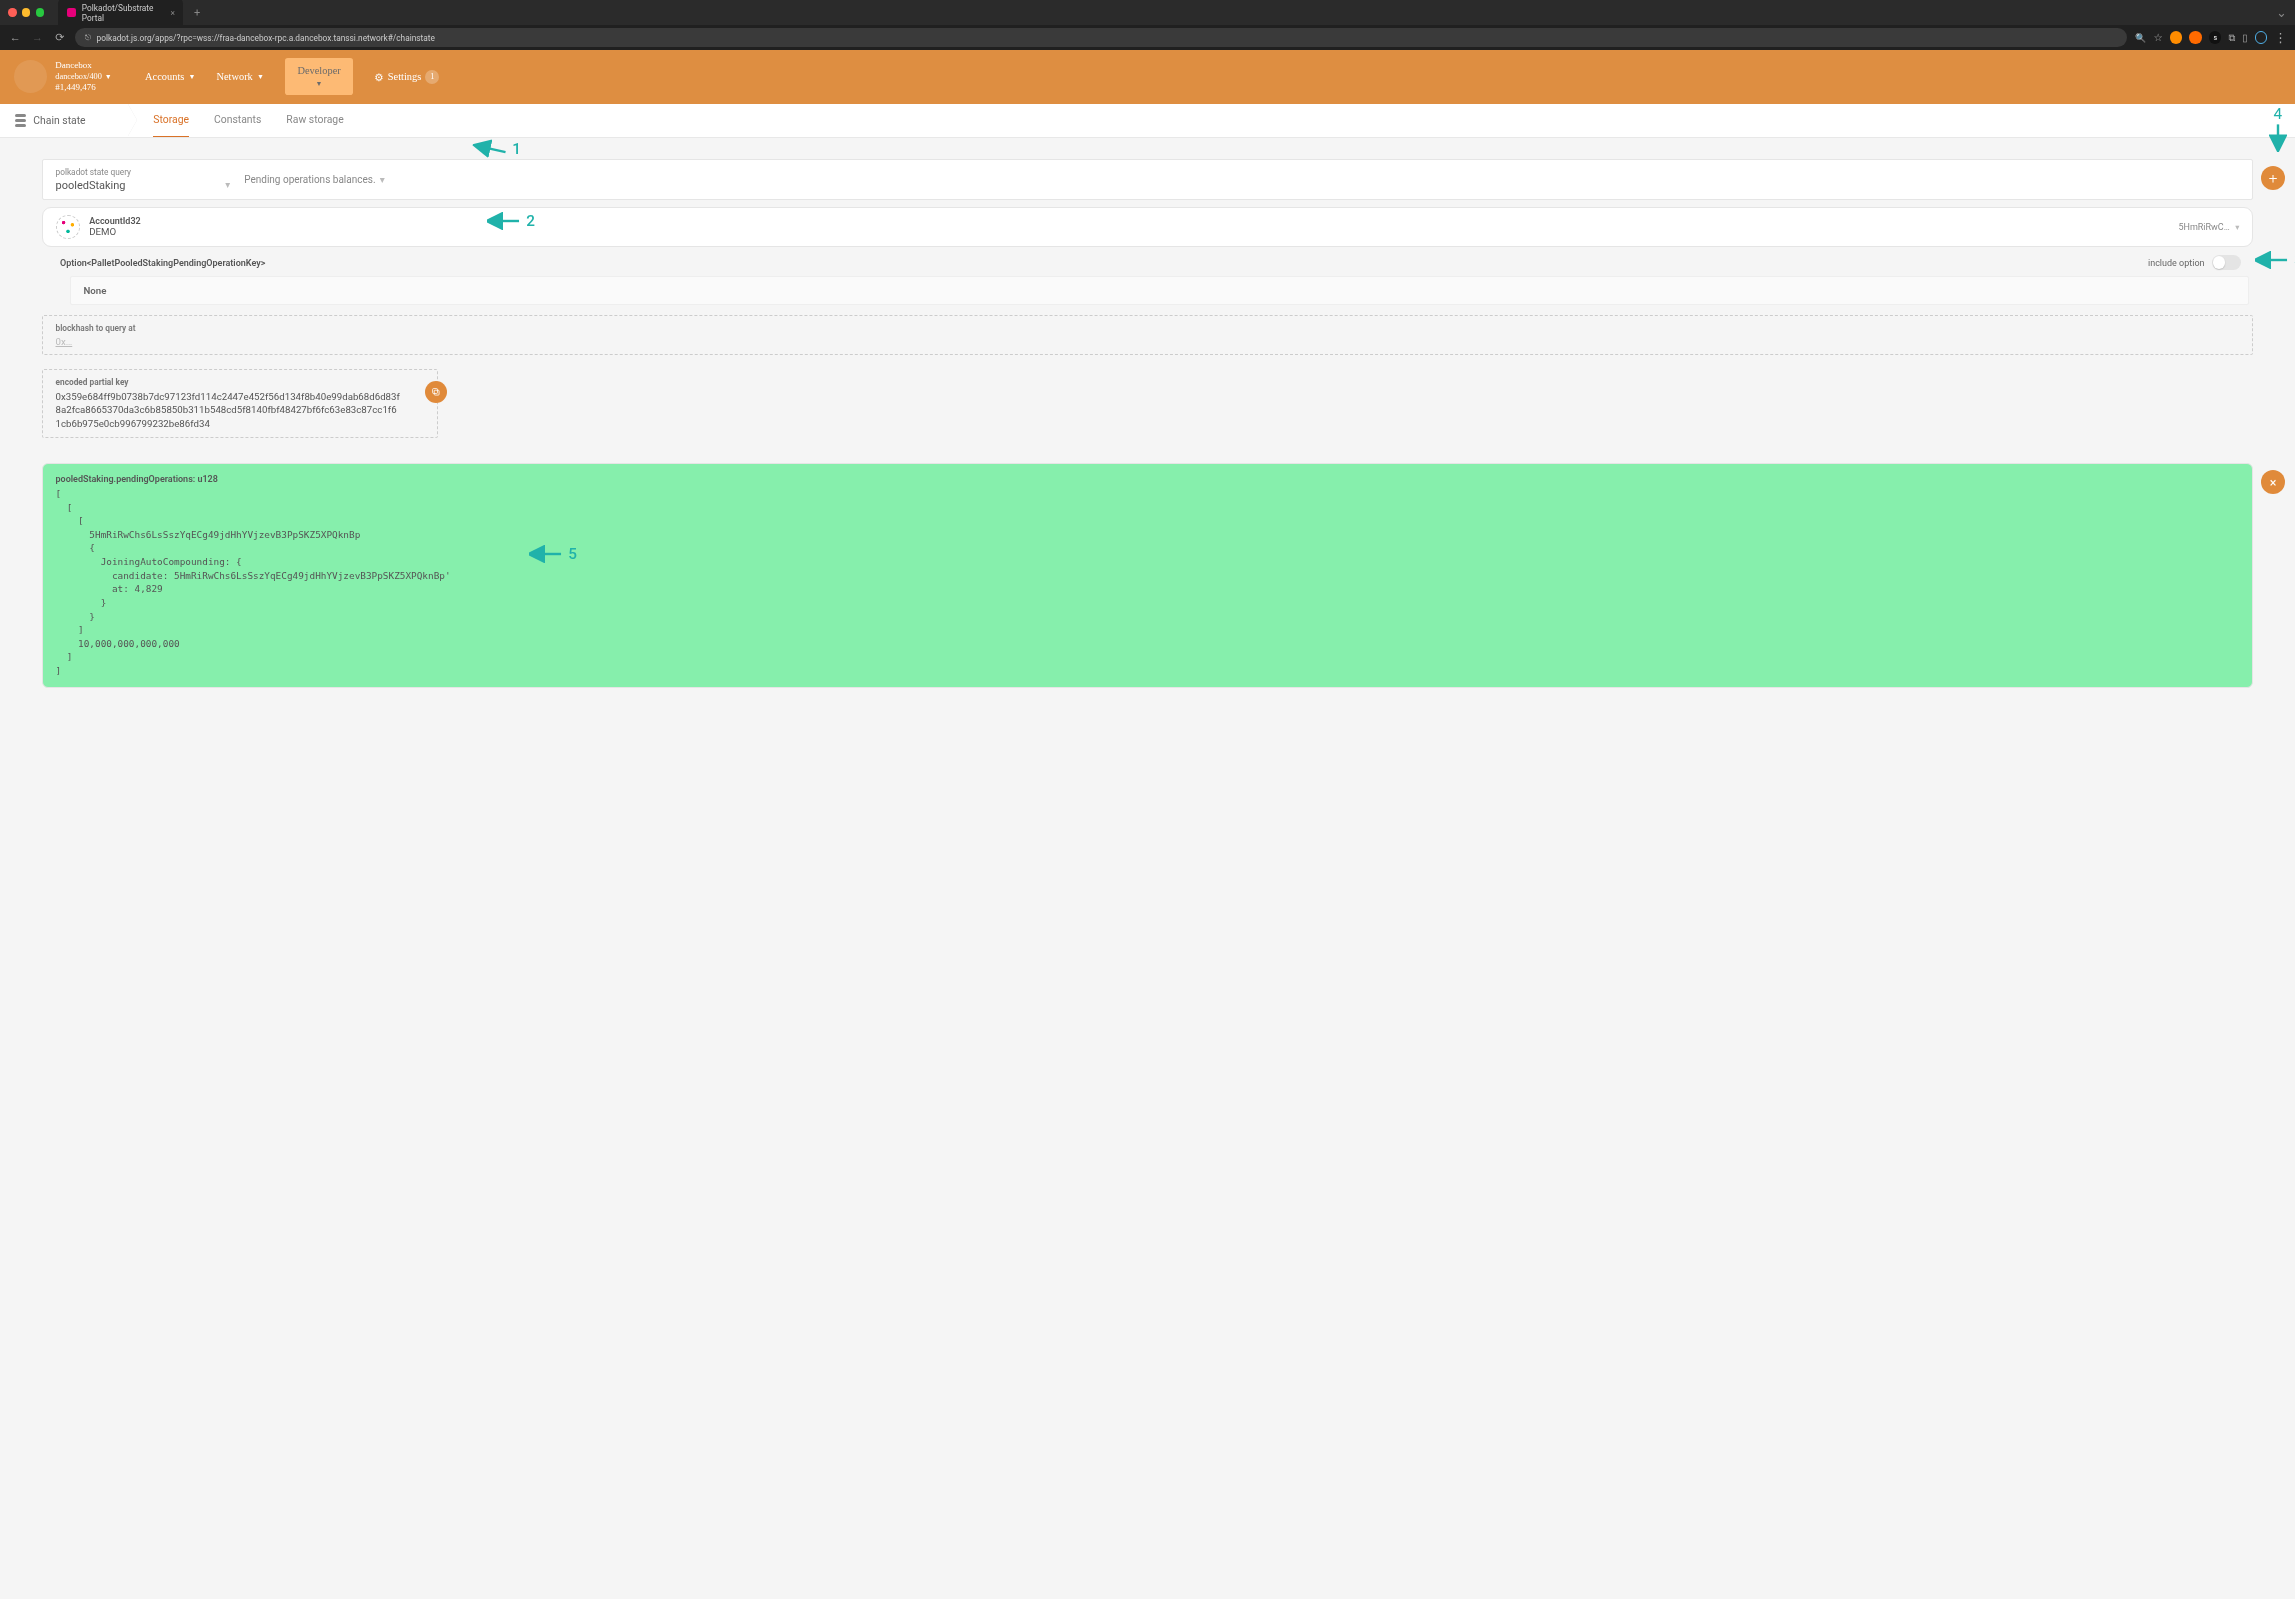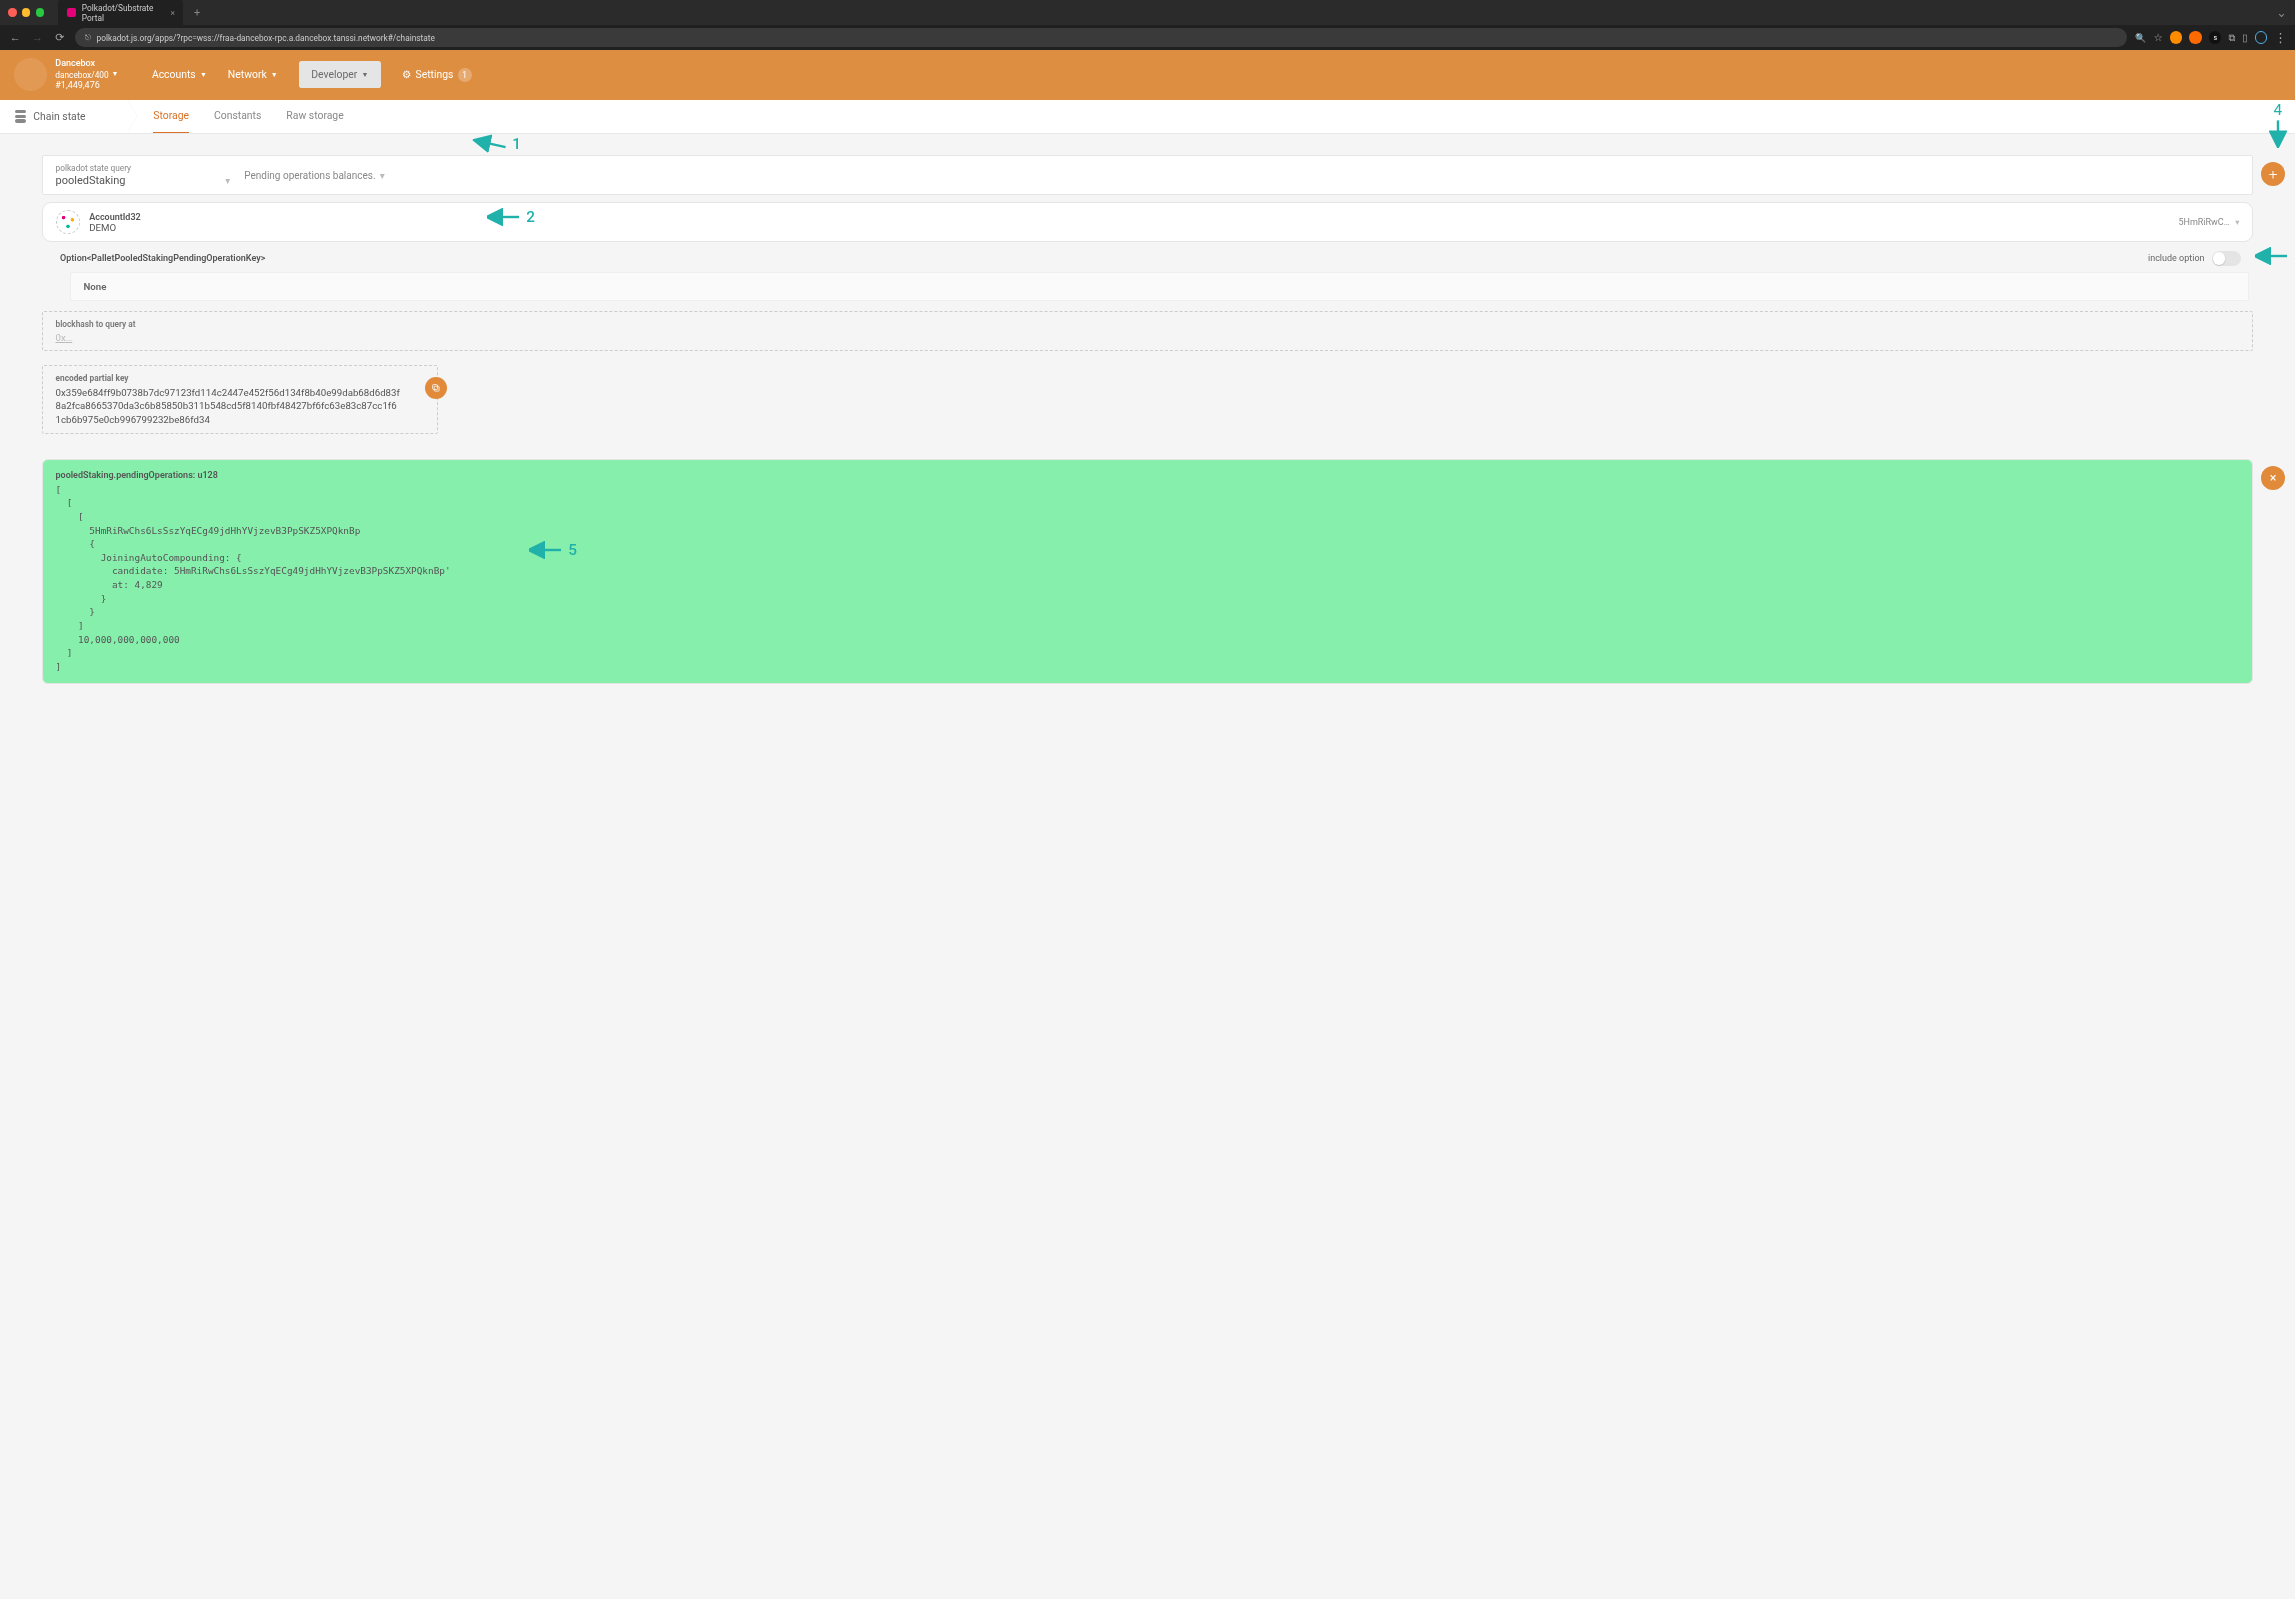--- a/index.html
+++ b/index.html
@@ -20,29 +20,29 @@
     .addr-bar { display: flex; align-items: center; height: 25px; padding: 0 8.3px; gap: 8.3px; background: #202020; }
     .nav-btn { color: #aaa; cursor: pointer; font-size: 11px; width: 14px; text-align:center; }
     .nav-btn.disabled { color: #555; }
     .url-field { flex: 1; background: #3a3a3a; border-radius: 12.5px; padding: 4.2px 9.7px; display: flex; align-items: center; gap: 5.6px; color: #ccc; font-size: 8.3px; }
     .url-lock { font-size: 7.7px; }
     .addr-icons { display: flex; gap: 7px; align-items: center; }
     .ext-ico { width: 12.5px; height: 12.5px; border-radius: 50%; display:flex; align-items:center; justify-content:center; font-size:7px; }
     .menu-dots { color: #aaa; cursor: pointer; font-size: 12.5px; }
 
     
-    .top-nav { background: #de8e41; display: flex; align-items: center; padding: 8.3px 14px; gap: 19.5px; color: white; }
+    .top-nav { background: #de8e41; display: flex; align-items: center; padding: 8.3px 14px; gap: 19.5px; color: white; font-family: Liberation Serif, serif; }
     .chain-badge { display: flex; align-items: center; gap: 8.3px; }
     .chain-logo { width: 33px; height: 33px; border-radius: 50%; background: rgba(255,255,255,0.1); }
     .chain-info { display: flex; flex-direction: column; line-height: 1.25; font-size: 9px; }
     .chain-name { font-weight: 500; }
     .chain-sub { display:flex; align-items:center; gap:2.8px; font-size: 8.3px; }
     .nav-menu { display: flex; gap: 21px; align-items: center; margin-left: 14px; }
     .nav-item { display: flex; align-items: center; gap: 4.2px; font-size: 10.4px; cursor: pointer; padding: 5.6px 0; }
-    .nav-item.active-pill { background: #e5e5e5; color: #6b6b6b; padding: 7px 12.5px; border-radius: 2.8px; }
+    .nav-item.active-pill { background: #fdba74; color: #6b6b6b; padding: 7px 12.5px; border-radius: 2.8px; flex-direction: column; }
     .nav-badge { background: rgba(255,255,255,0.25); border-radius: 50%; width: 14px; height: 14px; display: inline-flex; align-items:center; justify-content:center; font-size: 8.3px; }
     .caret-down { font-size: 7px; }
 
     
     .sub-tabs { background: white; display: flex; align-items: center; padding: 0 15.3px; border-bottom: 0.7px solid #e8e8e8; position: relative; }
     .crumb { display: flex; align-items: center; gap: 7px; color: #666; font-size: 10.4px; padding: 9.7px 0; margin-right: 42px; }
     .db-icon { display: inline-flex; flex-direction: column; gap: 1.4px; }
     .db-disk { width: 11px; height: 3.5px; background: #888; border-radius: 2.1px; }
     .crumb-arrow { width: 0; height: 0; border-top: 16.7px solid transparent; border-bottom: 16.7px solid transparent; border-left: 9.7px solid white; position: relative; filter: drop-shadow(0.7px 0 0 #e0e0e0); margin-right: 16.7px; }
     .sub-tab { padding: 9.7px 0; margin-right: 25px; color: #888; font-size: 10.4px; cursor:pointer; border-bottom: 1.4px solid transparent; }

